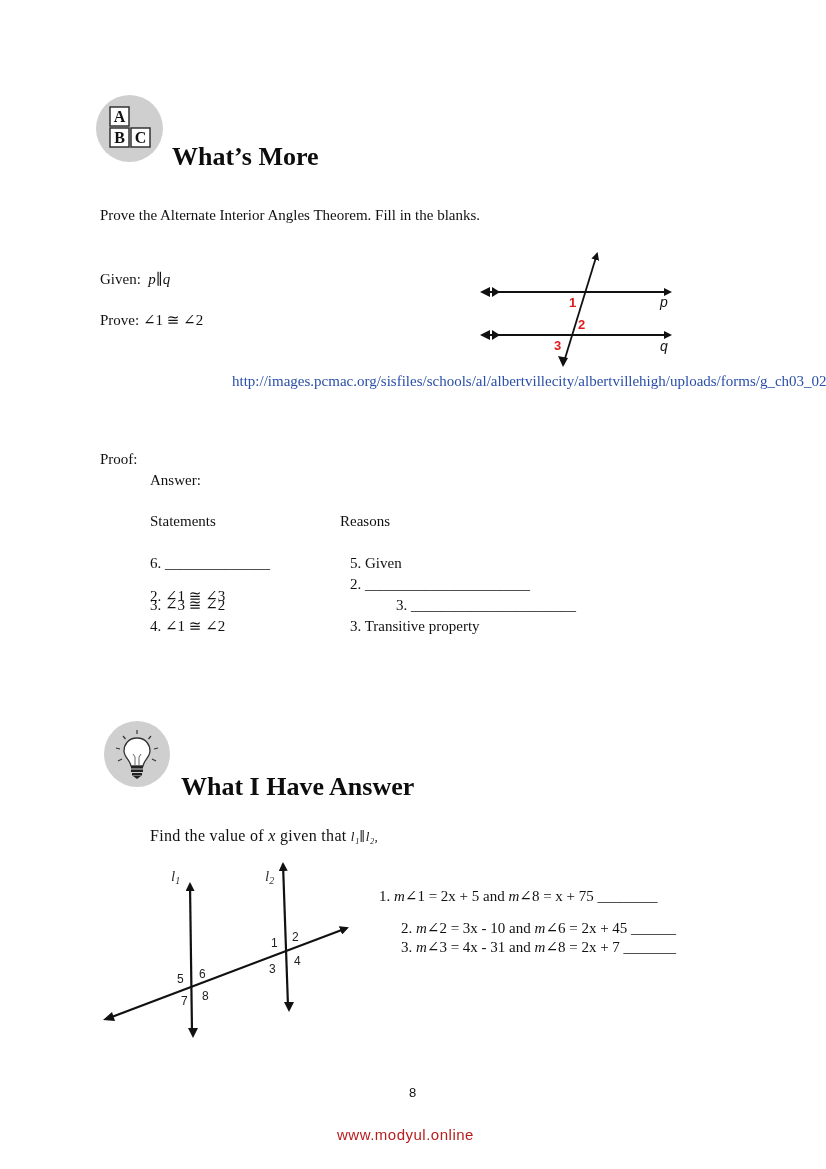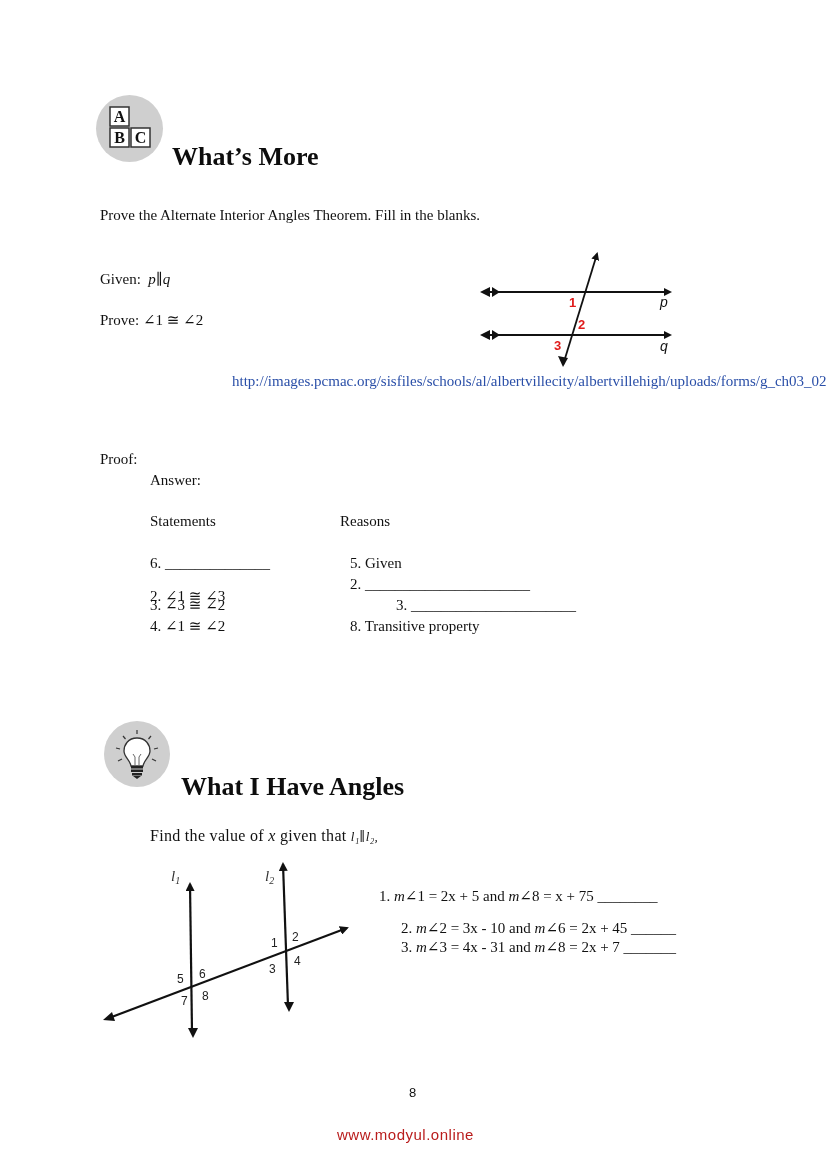--- a/index.html
+++ b/index.html
@@ -73,42 +73,42 @@
 <div class="abs txt" style="left:340px;top:512px;">Reasons</div>
 
 <div class="abs txt" style="left:150px;top:554px;">6.  ______________</div>
 <div class="abs txt" style="left:150px;top:575px;margin-top:12px;">2. ∠1 ≅ ∠3</div>
 <div class="abs txt" style="left:150px;top:596px;">3. ∠3 ≅ ∠2</div>
 <div class="abs txt" style="left:150px;top:617px;">4. ∠1 ≅ ∠2</div>
 
 <div class="abs txt" style="left:350px;top:554px;">5. Given</div>
 <div class="abs txt" style="left:350px;top:575px;">2. ______________________</div>
 <div class="abs txt" style="left:350px;top:596px;margin-left:46px;">3. ______________________</div>
-<div class="abs txt" style="left:350px;top:617px;">8. Transitive property</div>
+<div class="abs txt" style="left:350px;top:617px;">3. Transitive property</div>
 
 <div class="abs icon-circle" style="left:104px;top:721px;width:66px;height:66px;">
   <svg width="66" height="66" viewBox="0 0 66 66">
     <g stroke="#333" stroke-width="1.2" fill="none">
       <line x1="33" y1="9" x2="33" y2="13"></line>
       <line x1="19" y1="15" x2="21.5" y2="18"></line>
       <line x1="47" y1="15" x2="44.5" y2="18"></line>
       <line x1="12" y1="27" x2="16" y2="28"></line>
       <line x1="54" y1="27" x2="50" y2="28"></line>
       <line x1="14" y1="40" x2="18" y2="38"></line>
       <line x1="52" y1="40" x2="48" y2="38"></line>
     </g>
     <path d="M33,17 C24,17 20,24 20,30 C20,36 26,39 27,45 L39,45 C40,39 46,36 46,30 C46,24 42,17 33,17 z" fill="#fff" stroke="#333" stroke-width="1.3"></path>
     <path d="M31,44 L31,36 L29,33 M35,44 L35,36 L37,33" stroke="#555" stroke-width="0.9" fill="none"></path>
     <rect x="27" y="45" width="12" height="2.5" fill="#222"></rect>
     <rect x="27" y="48.5" width="12" height="2.5" fill="#222"></rect>
     <rect x="28" y="52" width="10" height="2.5" fill="#222"></rect>
     <path d="M29,55 L37,55 L33,58 z" fill="#222"></path>
   </svg>
 </div>
-<div class="abs heading" style="left:181px;top:736px;">What I Have Angles</div>
+<div class="abs heading" style="left:181px;top:736px;">What I Have Answer</div>
 
 <div class="abs txt" style="left:150px;top:827px;font-size:16px;letter-spacing:0.3px;text-align:center;">
   <span>Find the value of </span><span class="it">x</span><span> given that </span><span class="it" style="font-size:13px;">l₁∥l₂,</span>
 </div>
 
 <svg class="abs" style="left:95px;top:860px;" width="270" height="190" viewBox="0 0 270 190">
   <defs>
     <marker id="arr2" markerWidth="9" markerHeight="9" refX="7" refY="4.5" orient="auto" markerUnits="userSpaceOnUse">
       <path d="M0,0 L9,4.5 L0,9 z" fill="#111"></path>
     </marker>

